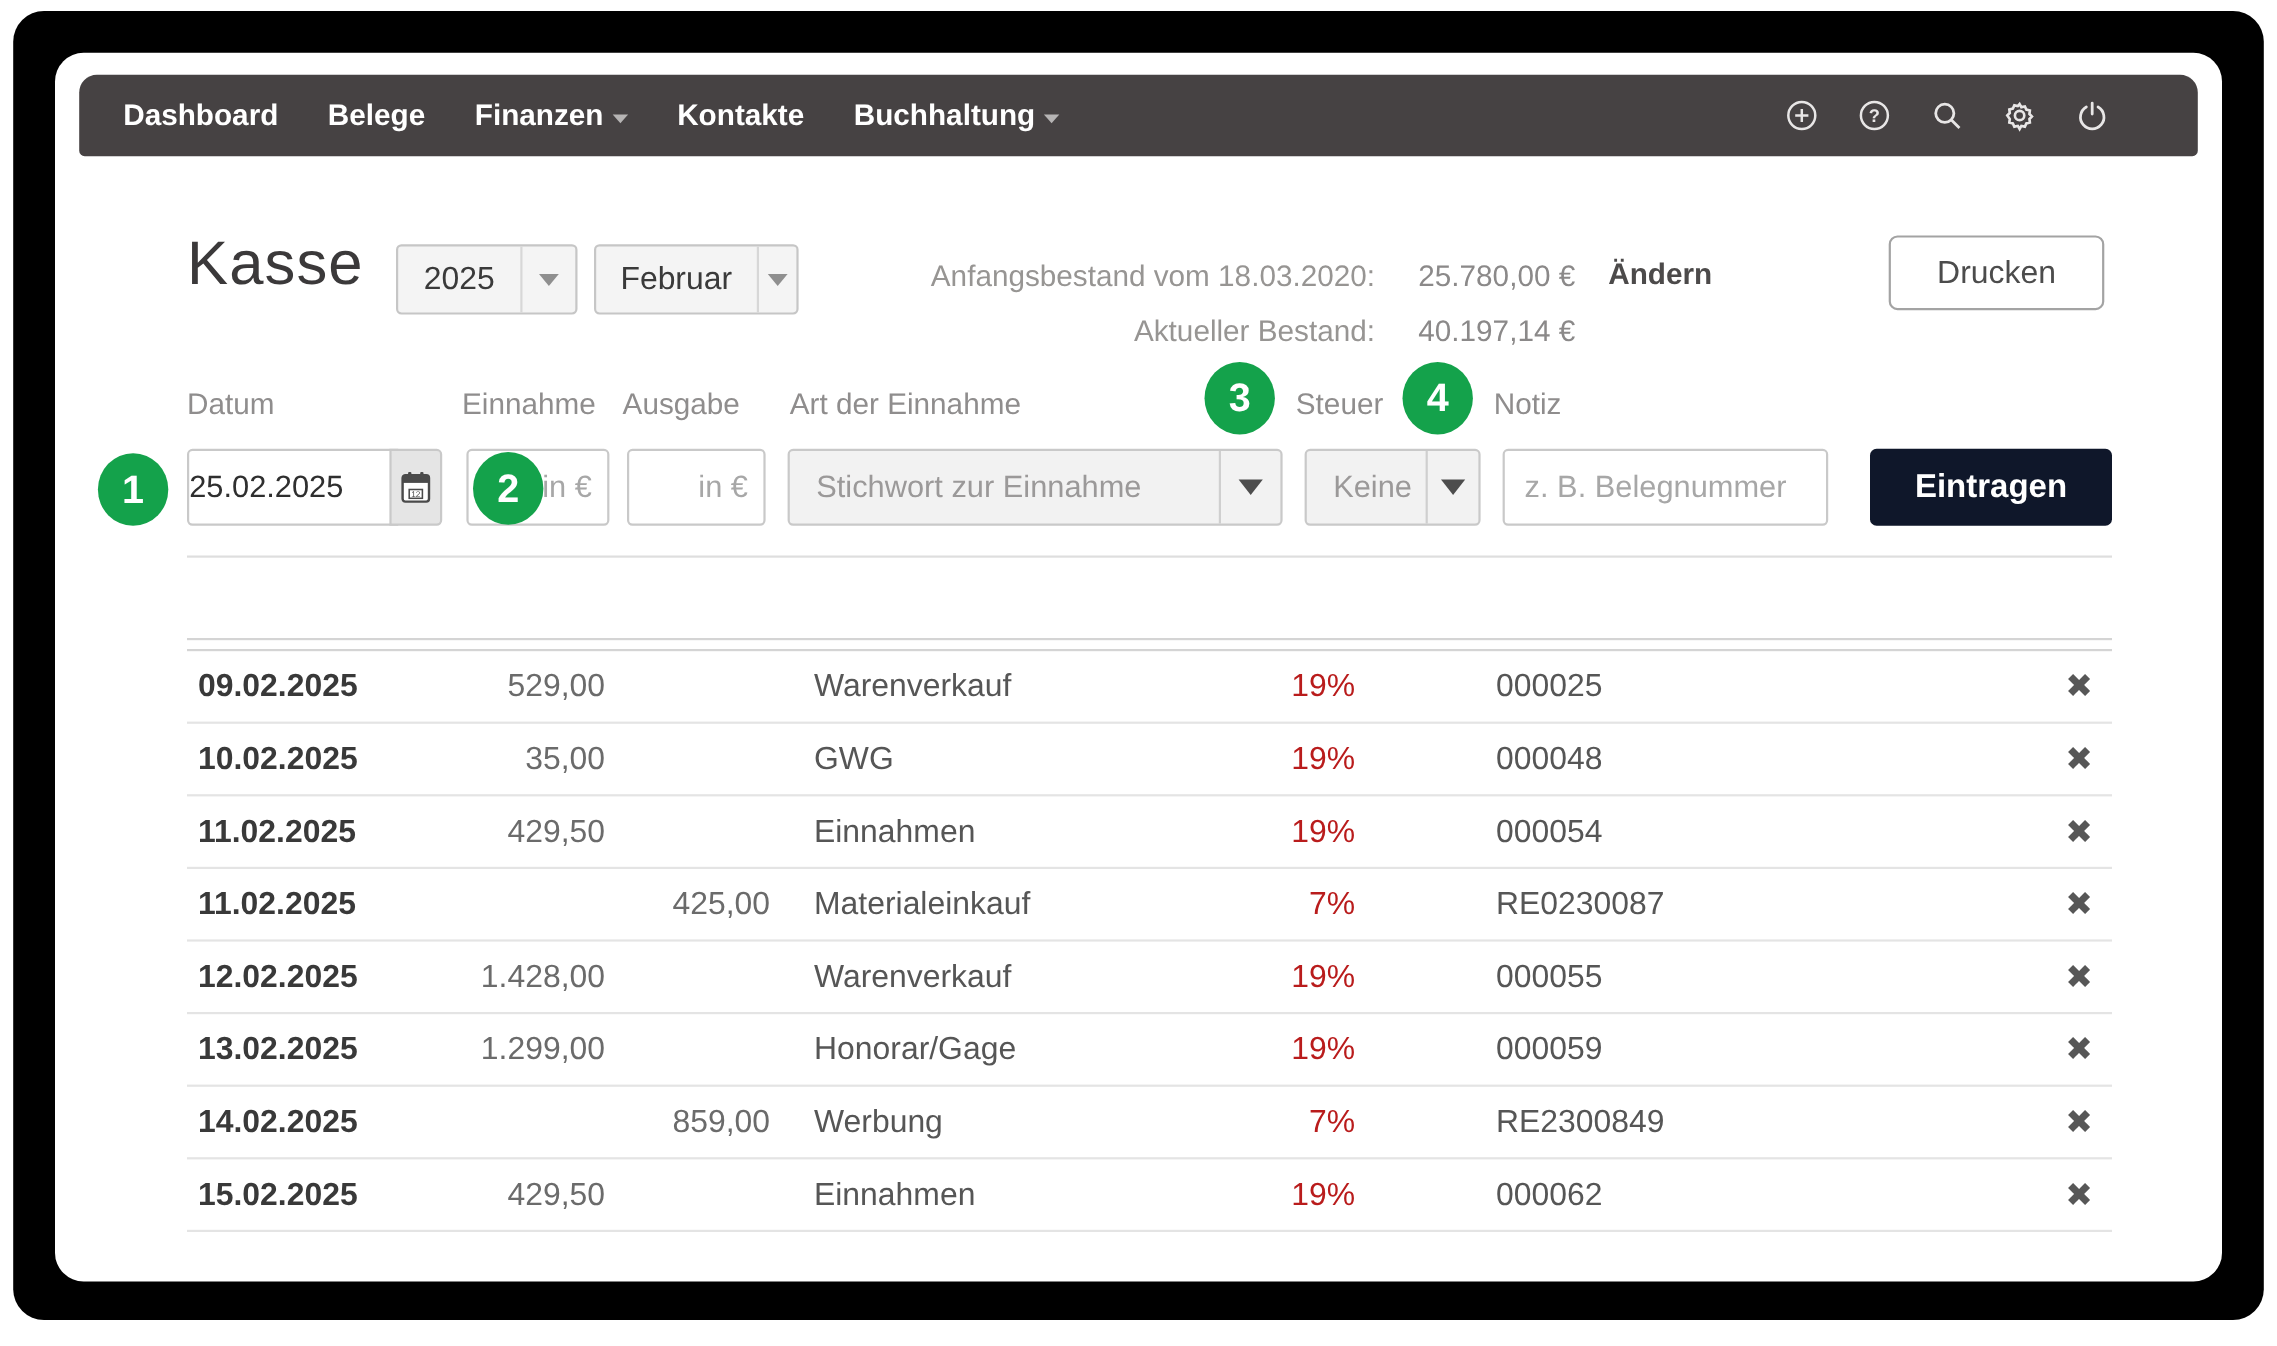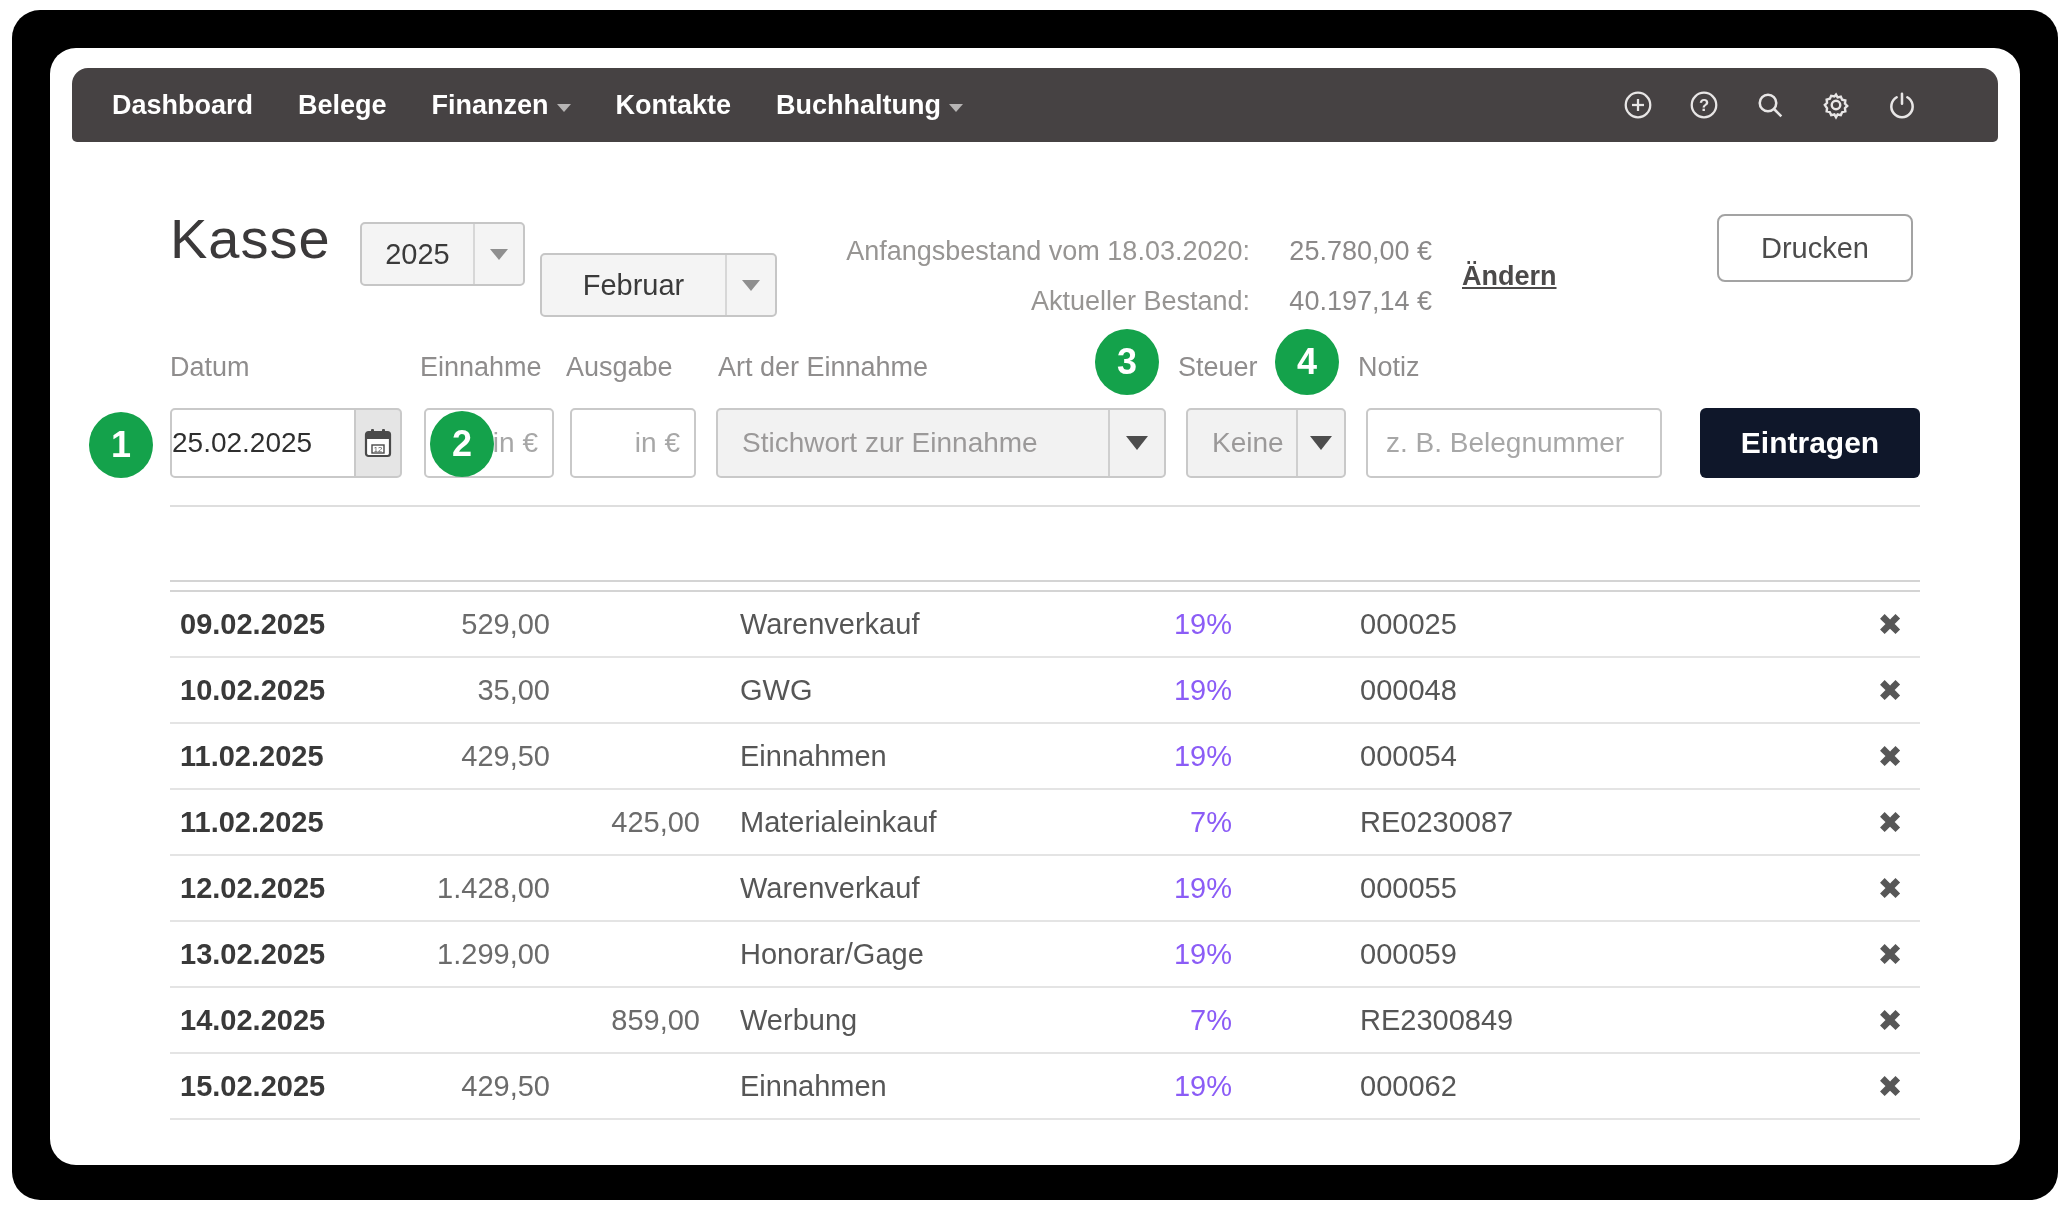--- a/index.html
+++ b/index.html
@@ -22,27 +22,27 @@
   .content { position:absolute; left:120px; top:0; width:1750px; height:100%; }
 
   .page-title { position:absolute; left:0; top:158px; font-size:56px; font-weight:500; color:#3b393a; letter-spacing:1px; }
 
   .mini-select { position:absolute; top:174px; height:64px; background:#f4f4f4; border:2px solid #c6c6c6;
                  border-radius:5px; display:flex; align-items:stretch; cursor:pointer; }
   .mini-select .txt { display:flex; align-items:center; padding:0 22px; font-size:29px; color:#3a3a3a; flex:1; justify-content:center;}
   .mini-select .arrow-zone { width:50px; border-left:2px solid #d7d7d7; display:flex; align-items:center; justify-content:center; }
   .tri-sm { width:0; height:0; border-left:9px solid transparent; border-right:9px solid transparent; border-top:11px solid #8f8f8f; }
   .sel-year  { left:190px; width:165px; }
-  .sel-month { left:370px; width:237px;margin-top:31px; }
+  .sel-month { left:370px; width:186px; }
 
   .bal-label { position:absolute; left:630px; width:450px; text-align:right; font-size:27px; color:#979593; }
   .bal-value { position:absolute; left:1090px; width:172px; text-align:right; font-size:27px; color:#8b8989; }
   .bal-line1 { top:188px; } .bal-line2 { top:238px; }
   .change-link { position:absolute; left:1292px; top:186px; font-size:27px; font-weight:600; color:#4c4a4a;
-                 text-decoration:underline; cursor:pointer;margin-top:27px; }
+                 cursor:pointer; }
 
   .btn-print { position:absolute; left:1547px; top:166px; width:196px; height:68px; background:#fff;
                border:2px solid #a3a3a3; border-radius:8px; font-size:29px; color:#4c4c4c;
                font-family:"Liberation Sans", sans-serif; cursor:pointer; }
 
   
   .flabel { position:absolute; top:304px; font-size:27px; color:#8f8d8d; }
   .fl-datum {left:0;} .fl-einnahme {left:250px;} .fl-ausgabe {left:396px;} .fl-art {left:548px;}
   .fl-steuer {left:1008px;} .fl-notiz {left:1188px;}
 
@@ -81,21 +81,21 @@
   .tbl-top-a { position:absolute; left:0; top:532px; width:1750px; height:2px; background:#d4d4d4; }
   .tbl-top-b { position:absolute; left:0; top:542px; width:1750px; height:2px; background:#d4d4d4; }
   .tbody { position:absolute; left:0; top:544px; width:1750px; }
   .trow { display:grid; grid-template-columns:180px 200px 150px 40px 380px 112px 628px 60px;
           height:66px; align-items:center; border-bottom:2px solid #e4e4e4; }
   .c { font-size:29px; }
   .c.datum { padding-left:10px; color:#393939; font-weight:700; }
   .c.einnahme { text-align:right; color:#6b6b6b; }
   .c.ausgabe  { text-align:right; color:#6b6b6b; }
   .c.art   { color:#565656; font-weight:500; }
-  .c.steuer{ text-align:right; color:#8b5cf6; }
+  .c.steuer{ text-align:right; color:#b91c1c; }
   .c.notiz { padding-left:128px; color:#565656; font-weight:500; }
   .c.del { background:none; border:none; color:#575757; font-size:30px; cursor:pointer; text-align:center;
            font-family:"DejaVu Sans", sans-serif; padding:0; }
 </style>
 </head>
 <body>
 
 <div class="frame"></div>
 <div class="card">
 

